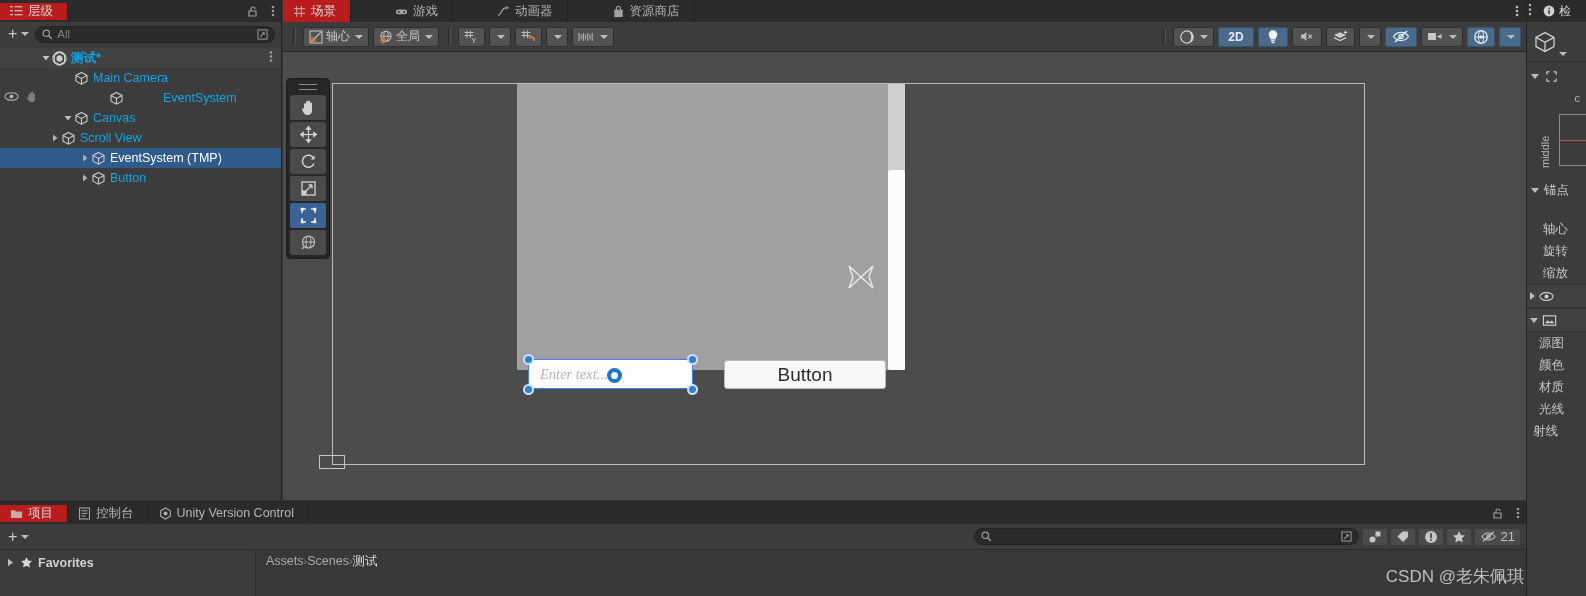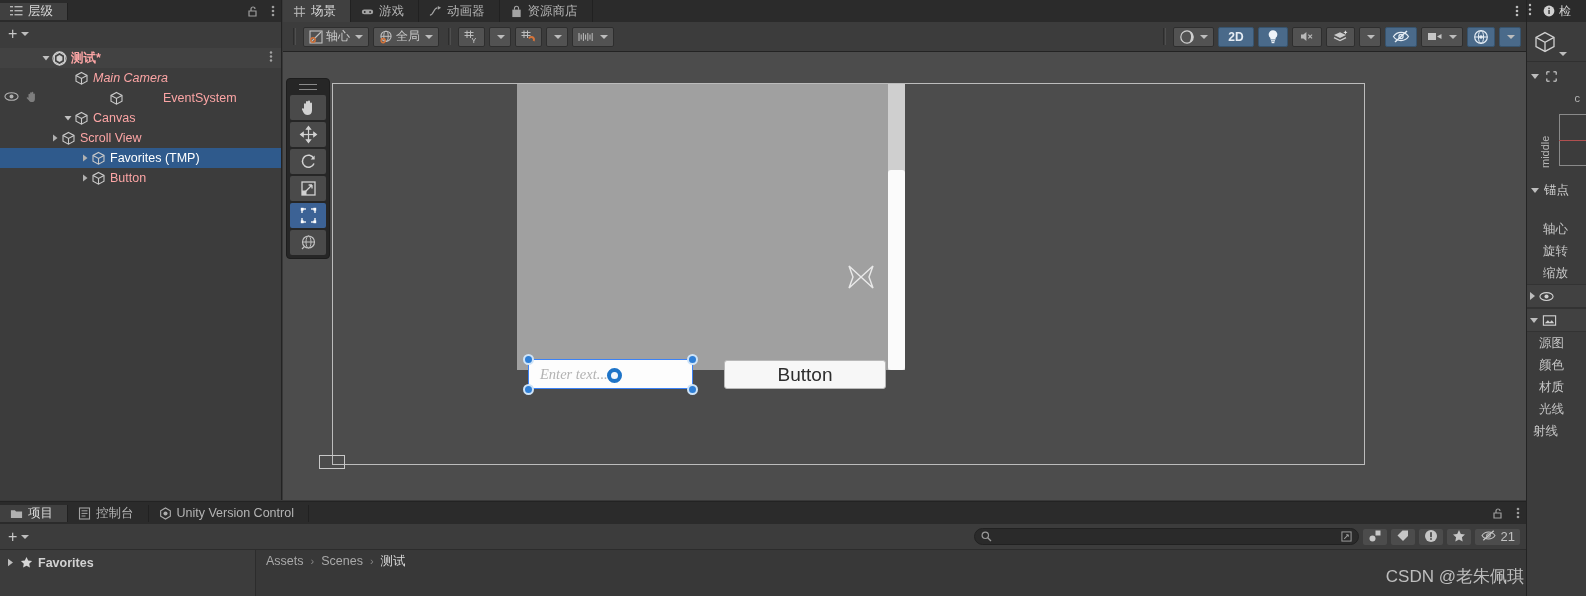--- a/index.html
+++ b/index.html
@@ -19,21 +19,21 @@
     display: flex; align-items: stretch;
     height: 22px; background: #2b2b2b;
   }
   .tab {
     display: flex; align-items: center; gap: 5px;
     padding: 0 14px 0 10px;
     font-size: 12.5px; color: #b4b4b4;
     border-right: 1px solid #212121;
     white-space: nowrap;
   }
-  .tab.active { background: #404040; color: #d8d8d8; }
+  .tab.active { background: #b91c1c; color: #d8d8d8; }
   .tab .ticon { display: inline-flex; width: 13px; height: 13px; opacity: .85; }
   .tab .ticon svg { width: 13px; height: 13px; }
 
   .toolbar {
     height: 30px; background: #3c3c3c;
     display: flex; align-items: center; gap: 4px;
     border-bottom: 1px solid #232323;
     padding: 0 5px;
   }
   .tbtn {
@@ -63,21 +63,21 @@
   .plusbtn { display: flex; align-items: center; gap: 2px; color: #c8c8c8; font-size: 16px; line-height: 1; padding: 0 2px; }
   .searchbox {
     flex: 1; height: 17px; background: #2a2a2a; border: 1px solid #212121; border-radius: 9px;
     display: flex; align-items: center; gap: 4px; padding: 0 6px; color: #808080; font-size: 11.5px;
   }
   .searchbox .ph { flex: 1; }
 
   .tree { flex: 1; overflow: hidden; padding-top: 2px; }
   .row {
     height: 20px; display: flex; align-items: center; position: relative;
-    font-size: 12.5px; color: #fca5a5; white-space: nowrap;
+    font-size: 12.5px; color: #0ea5e9; white-space: nowrap;
   }
   .row.sel { background: #2f5a8c; color: #fff; }
   .row.scene { background: #424242; }
   .row .vis { position: absolute; left: 4px; display: flex; gap: 6px; align-items: center; opacity: .82; }
   .row .tw { width: 11px; display: inline-flex; justify-content: center; align-items: center; margin-right: 1px; }
   .row .cube { width: 15px; height: 15px; margin-right: 4px; display: inline-flex; }
   .row .kebab { position: absolute; right: 8px; letter-spacing: 0; opacity: .8; }
 
   .scene-panel {
     position: absolute; left: 283px; top: 0; right: 60px; height: 500px;
@@ -138,28 +138,28 @@
     position: absolute; left: 0; top: 501px; right: 60px; bottom: 0;
     background: #3c3c3c; border-top: 1px solid #232323;
     display: flex; flex-direction: column;
   }
   .bottom-head { display: flex; align-items: center; height: 22px; background: #2b2b2b; }
   .bottom-head .spacer { flex: 1; }
   .bottom-head .hicon { padding: 0 6px; opacity: .78; display: flex; align-items: center; }
 
   .proj-tool { height: 25px; display: flex; align-items: center; gap: 4px; padding: 0 6px; background: #3c3c3c; }
   .proj-tool .grow { flex: 1; }
-  .pbtn { height: 16px; min-width: 22px; display: inline-flex; justify-content: center; gap: 3px; padding: 0 5px; color: #c2c2c2; font-size: 11.5px; }
+  .pbtn { height: 16px; min-width: 22px; display: inline-flex; align-items: center; justify-content: center; gap: 3px; padding: 0 5px; color: #c2c2c2; font-size: 11.5px; }
   .pbtn.box { background: #4c4c4c; border-radius: 2px; }
 
   .proj-body { flex: 1; display: flex; border-top: 1px solid #2c2c2c; }
   .proj-left { width: 256px; background: #3c3c3c; border-right: 1px solid #2c2c2c; padding-top: 3px; }
   .fav { height: 19px; display: flex; align-items: center; gap: 5px; font-size: 12.5px; font-weight: bold; color: #d2d2d2; padding-left: 6px; }
   .proj-right { flex: 1; background: #383838; }
-  .crumbs { height: 22px; display: flex; align-items: center; gap: 7px; padding-left: 10px; font-size: 12.5px; color: #a9a9a9; }
+  .crumbs { height: 22px; display: flex; align-items: center; padding-left: 10px; font-size: 12.5px; color: #a9a9a9; }
   .crumbs .cur { color: #dcdcdc; }
   .crumbs .gt { color: #858585; font-size: 11px; }
 
   
   .insp {
     position: absolute; right: 0; top: 0; width: 60px; height: 596px;
     background: #3c3c3c; border-left: 1px solid #232323; overflow: hidden;
   }
   .insp-tabrow { height: 22px; background: #2b2b2b; display: flex; align-items: center; }
   .insp-tab { display: flex; align-items: center; gap: 4px; padding-left: 4px; font-size: 12px; color: #d0d0d0; white-space: nowrap; }
@@ -221,20 +221,31 @@
             </g>
           </svg>
       </div>
     </div>
 
     <div class="searchrow">
       <div class="plusbtn">
         <span>+</span>
         <span class="caret"></span>
       </div>
+      <div class="searchbox">
+        <svg width="11" height="11" viewBox="0 0 11 11">
+            <circle cx="4.3" cy="4.3" r="3.2" fill="none" stroke="#9a9a9a" stroke-width="1.2"></circle>
+            <line x1="6.7" y1="6.7" x2="10" y2="10" stroke="#9a9a9a" stroke-width="1.3"></line>
+          </svg>
+        <span class="ph">All</span>
+        <svg width="11" height="11" viewBox="0 0 12 12">
+            <rect x="1" y="1" width="10" height="10" fill="none" stroke="#9a9a9a" stroke-width="1.1"></rect>
+            <path d="M3.5 8.5L8 4M8 4H5.6M8 4v2.4" fill="none" stroke="#9a9a9a" stroke-width="1.1"></path>
+          </svg>
+      </div>
     </div>
 
     <div class="tree">
       <div class="row scene" style="padding-left:40px;">
         <span class="tw">
           <svg width="8" height="8" viewBox="0 0 8 8">
               <path d="M0.5 2 L7.5 2 L4 6.5 Z" fill="#c0c0c0"></path>
             </svg>
         </span>
         <span class="cube">
@@ -249,21 +260,21 @@
           <svg width="4" height="13" viewBox="0 0 4 13">
               <g fill="#bdbdbd">
                 <circle cx="2" cy="2.5" r="1.2"></circle>
                 <circle cx="2" cy="6.5" r="1.2"></circle>
                 <circle cx="2" cy="10.5" r="1.2"></circle>
               </g>
             </svg>
         </span>
       </div>
       <div id="tree-rows">
-          <div class="row" style="padding-left: 62px; font-style: italic;">
+          <div class="row" style="padding-left: 62px;">
             <span class="tw"></span>
             <span class="cube">
               <svg viewBox="0 0 15 15">
                 <path d="M7.5 1.4 L13 4.4 L13 10.2 L7.5 13.2 L2 10.2 L2 4.4 Z" fill="none" stroke="#c9c9c9" stroke-width="1.1"></path>
                 <path d="M2 4.4 L7.5 7.4 L13 4.4 M7.5 7.4 L7.5 13.2" fill="none" stroke="#c9c9c9" stroke-width="1.1"></path>
               </svg>
             </span>
             <span>Main Camera</span>
           </div>
           <div class="row" style="padding-left: 62px; gap: 35px;">
@@ -318,21 +329,21 @@
               <svg width="8" height="8" viewBox="0 0 8 8">
                 <path d="M2 0.5 L6.5 4 L2 7.5 Z" fill="#b0b0b0"></path>
               </svg>
             </span>
             <span class="cube">
               <svg viewBox="0 0 15 15">
                 <path d="M7.5 1.4 L13 4.4 L13 10.2 L7.5 13.2 L2 10.2 L2 4.4 Z" fill="none" stroke="#c9c9c9" stroke-width="1.1"></path>
                 <path d="M2 4.4 L7.5 7.4 L13 4.4 M7.5 7.4 L7.5 13.2" fill="none" stroke="#c9c9c9" stroke-width="1.1"></path>
               </svg>
             </span>
-            <span>Favorites (TMP)</span>
+            <span>EventSystem (TMP)</span>
           </div>
           <div class="row" style="padding-left: 79px;">
             <span class="tw">
               <svg width="8" height="8" viewBox="0 0 8 8">
                 <path d="M2 0.5 L6.5 4 L2 7.5 Z" fill="#b0b0b0"></path>
               </svg>
             </span>
             <span class="cube">
               <svg viewBox="0 0 15 15">
                 <path d="M7.5 1.4 L13 4.4 L13 10.2 L7.5 13.2 L2 10.2 L2 4.4 Z" fill="none" stroke="#c9c9c9" stroke-width="1.1"></path>
@@ -340,21 +351,21 @@
               </svg>
             </span>
             <span>Button</span>
           </div>
         </div>
     </div>
   </div>
 
   <div class="scene-panel">
     <div class="tabstrip" style="position:relative;">
-      <div id="scene-tabs" style="display:flex;">
+      <div id="scene-tabs" style="display:flex;gap:34px;">
           <div class="tab active">
             <span class="ticon">
               <svg viewBox="0 0 14 14">
                 <g stroke="#c9c9c9" stroke-width="1.1">
                   <line x1="4" y1="1" x2="4" y2="13"></line>
                   <line x1="9" y1="1" x2="9" y2="13"></line>
                   <line x1="1" y1="4" x2="13" y2="4"></line>
                   <line x1="1" y1="9" x2="13" y2="9"></line>
                 </g>
               </svg>

